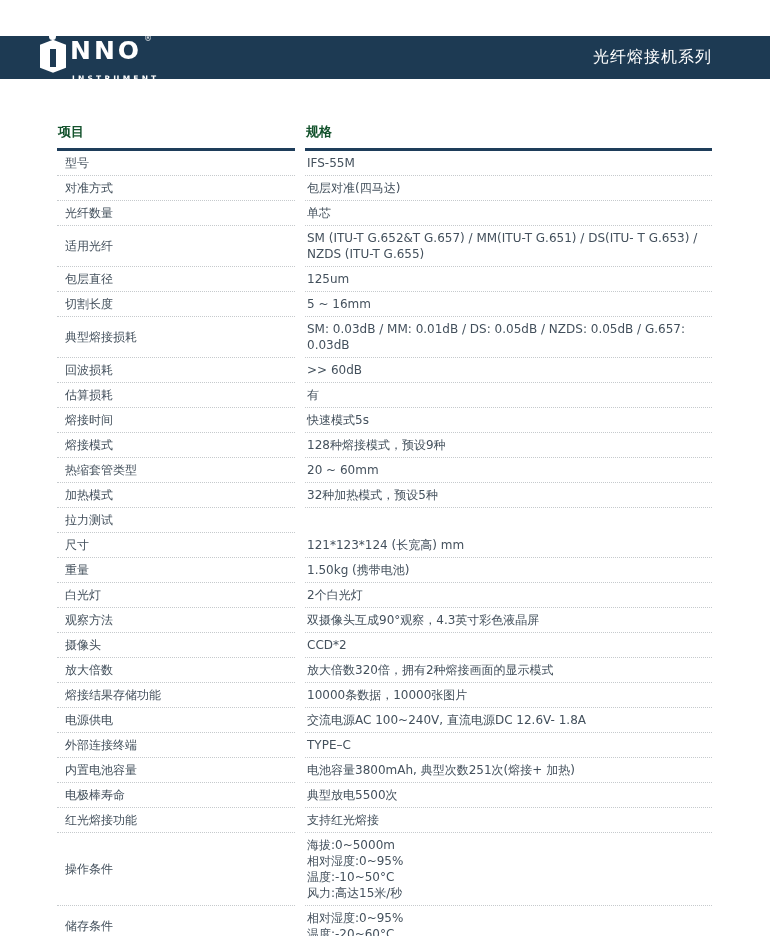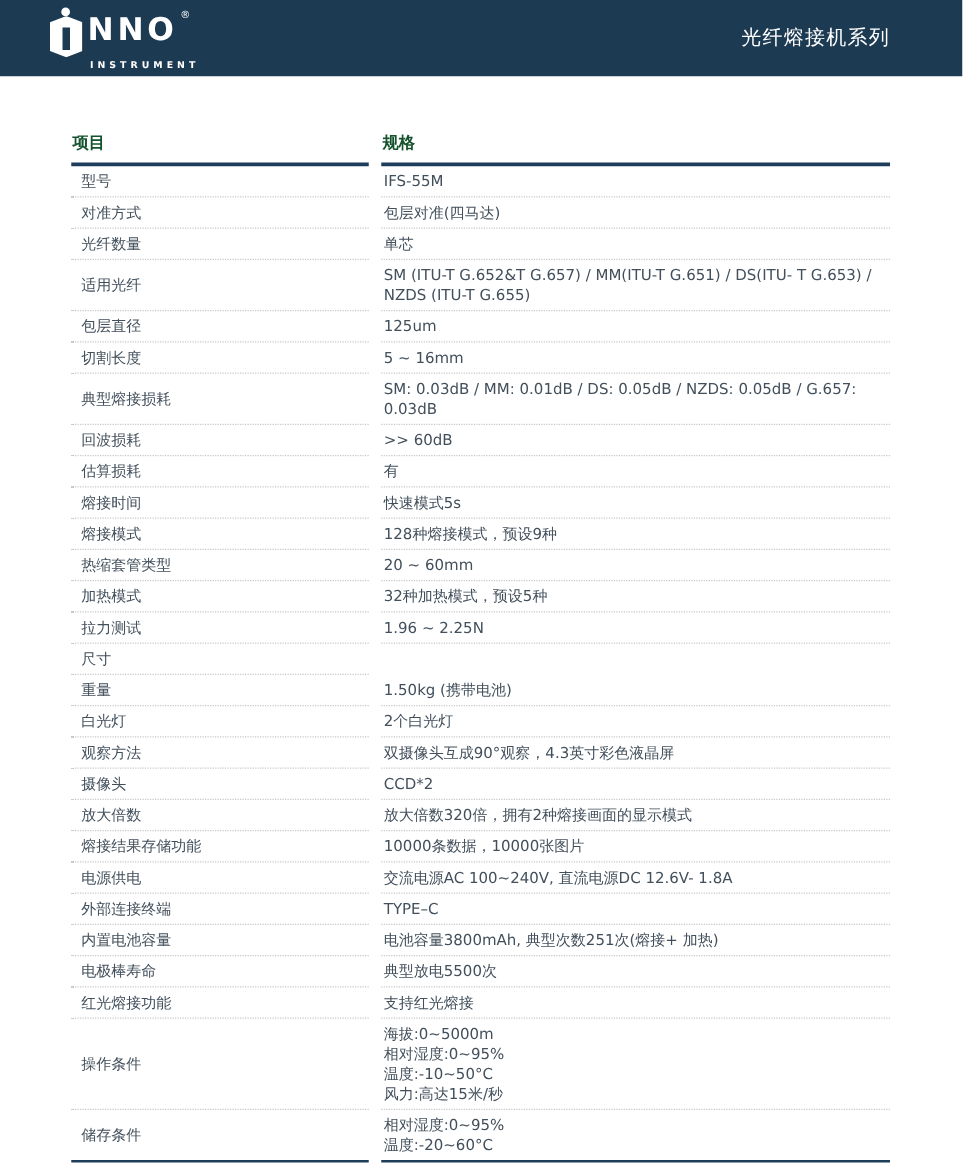--- a/index.html
+++ b/index.html
@@ -13,26 +13,27 @@
   body{
     font-family:"DejaVu Sans","Liberation Sans",sans-serif;
     color:var(--text);
     position:relative;
     height:936px;
     overflow:hidden;
   }
 
   
   .banner{
-    height:61px;
+    height:43px;
     background:var(--navy);
     display:flex;
     align-items:center;
     justify-content:space-between;
     padding:0 58px 0 40px;
+    margin-top:36px;
   }
   .logo{display:flex;flex-direction:column;line-height:1;}
   .logo-top{display:flex;align-items:flex-start;}
   .logo-mark{position:relative;width:26px;height:40px;margin-right:4px;}
   .logo-hex{
     position:absolute;left:0;bottom:0;width:26px;height:33px;background:#ffffff;
     clip-path:polygon(50% 0,100% 15%,100% 85%,50% 100%,0 85%,0 15%);
   }
   .logo-stem{
     position:absolute;left:10px;bottom:6px;width:6px;height:18px;background:var(--navy);
@@ -158,25 +159,25 @@
   </div>
 
 
   <div class="trow">
     <div class="cell label">加热模式</div>
     <div class="cell value">32种加热模式，预设5种</div>
   </div>
 
   <div class="trow">
     <div class="cell label">拉力测试</div>
-    <div class="cell value">1.96 ~ 2.25N</div>
   </div>
 
   <div class="trow">
     <div class="cell label">尺寸</div>
+    <div class="cell value">121*123*124 (长宽高) mm</div>
   </div>
 
   <div class="trow">
     <div class="cell label">重量</div>
     <div class="cell value">1.50kg (携带电池)</div>
   </div>
 
   <div class="trow">
     <div class="cell label">白光灯</div>
     <div class="cell value">2个白光灯</div>

